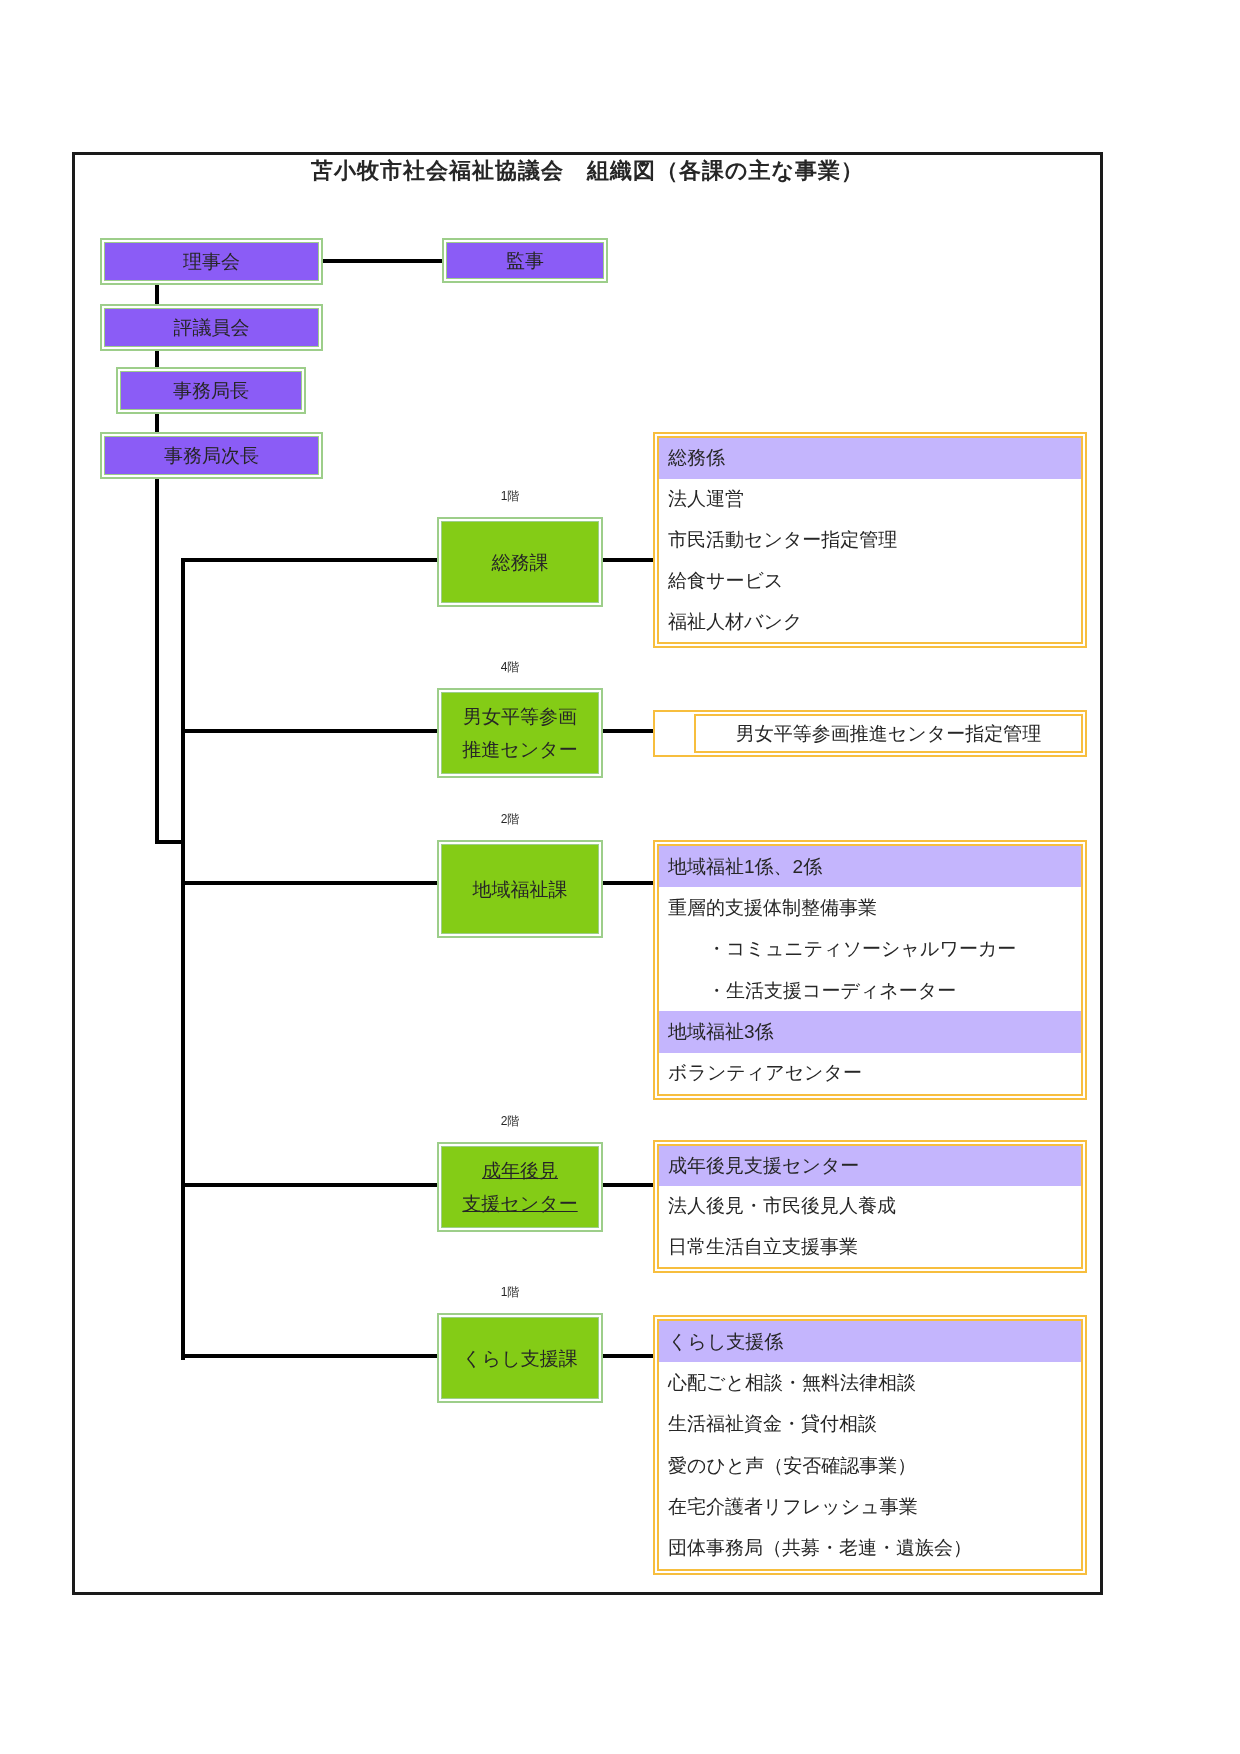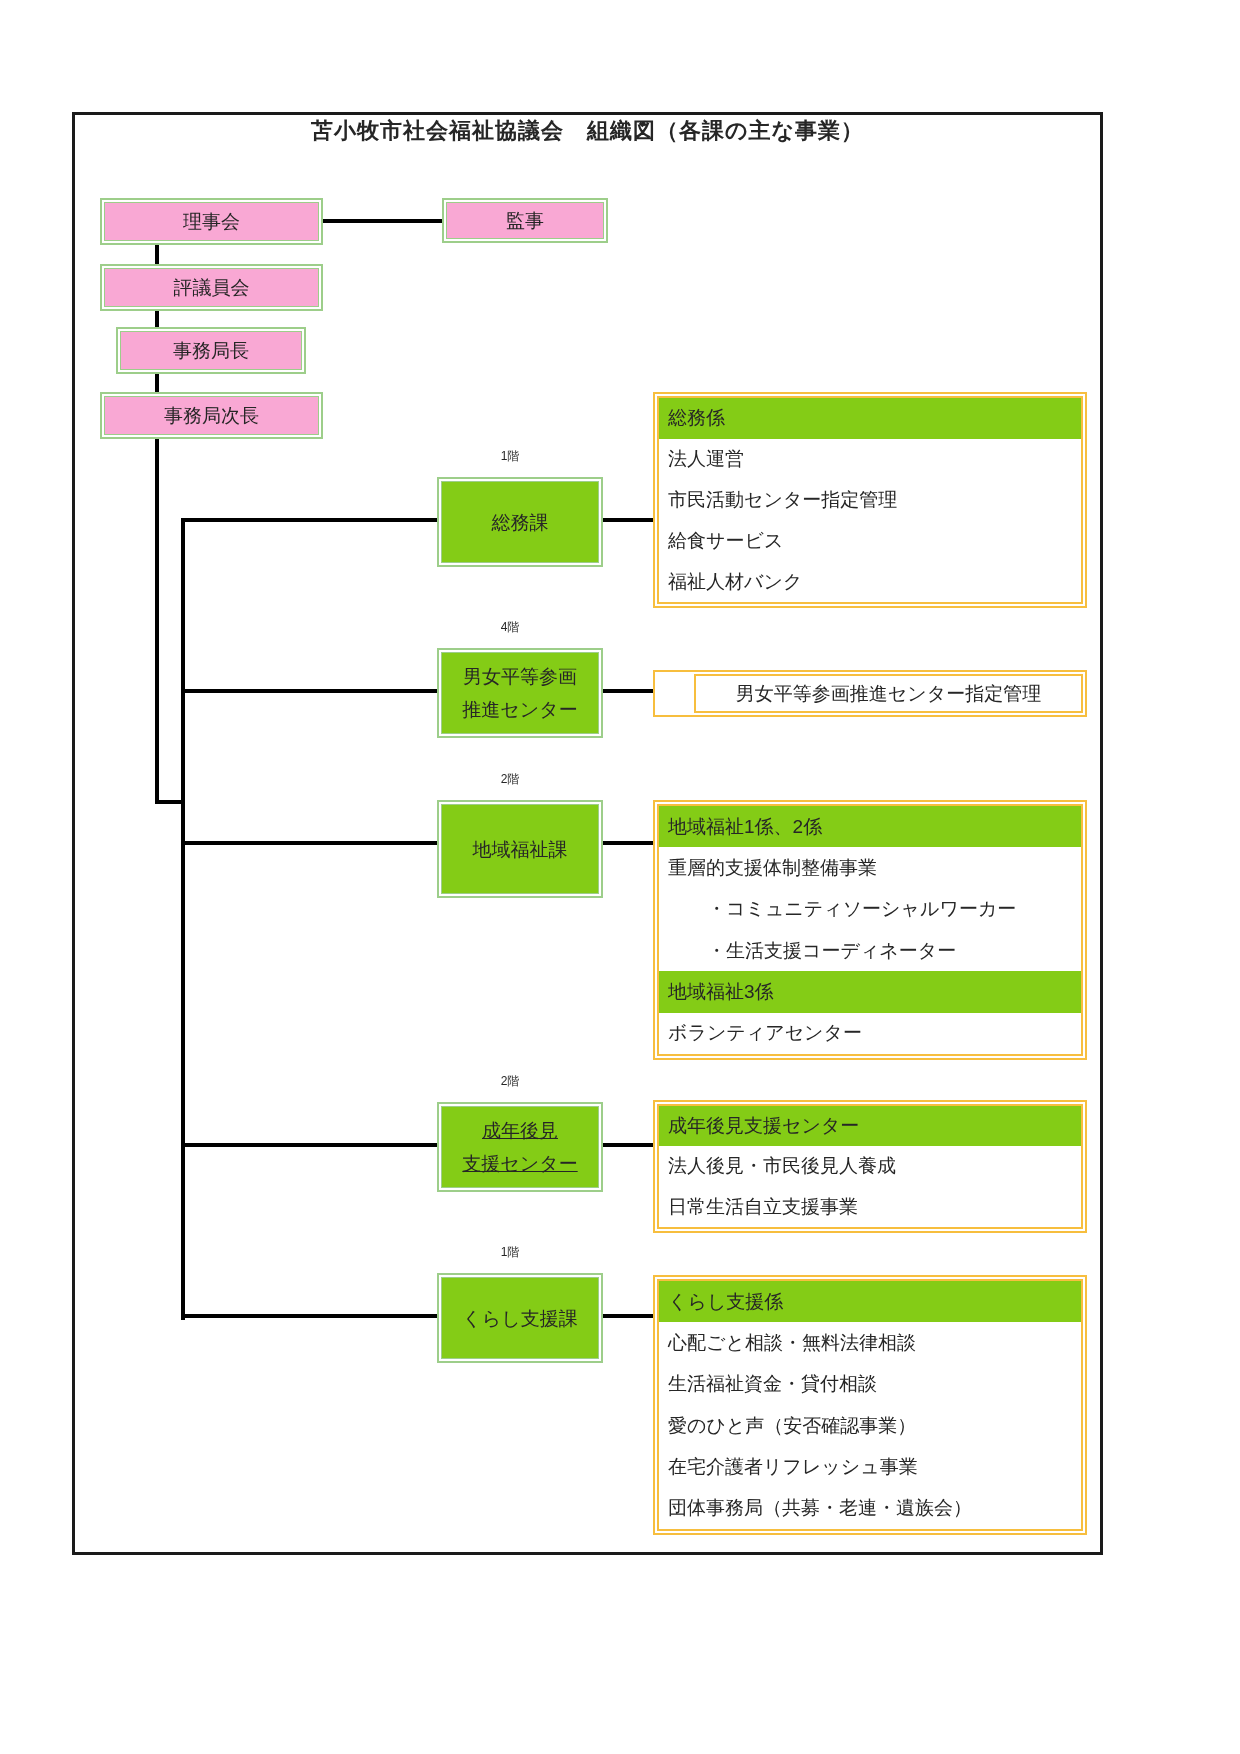--- a/index.html
+++ b/index.html
@@ -1,38 +1,38 @@
 <!DOCTYPE html>
 <html><head>
 <meta charset="utf-8">
 <style>
   html,body{margin:0;padding:0;}
   body{
     width:1240px;height:1754px;position:relative;background:#ffffff;
     font-family:"Liberation Sans","DejaVu Sans",sans-serif;
     color:#262626;
   }
-  #page{position:absolute;inset:0;}
+  #page{position:absolute;inset:0;margin-top:40px;}
   .abs{position:absolute;}
   .frame{border:3px solid #1a1a1a;background:transparent;}
   .title{font-size:22px;font-weight:bold;text-align:center;letter-spacing:1px;}
   
   .gbox{border:2px solid #9DCE8A;background:#ffffff;padding:2px;box-sizing:border-box;}
   .gbox-inner{border:1px solid #9DCE8A;width:100%;height:100%;box-sizing:border-box;
     display:flex;align-items:center;justify-content:center;text-align:center;
     font-size:19px;line-height:33px;white-space:pre-line;}
-  .gbox-fill .gbox-inner{background:#f9a8d4;}
+  .gbox-fill .gbox-inner{background:#8b5cf6;}
   .gbox-white .gbox-inner{background:#84cc16;}
   
   .ybox{border:2px solid #F7BE3E;background:#ffffff;padding:2px;box-sizing:border-box;}
   .ybox-inner{border:2px solid #F7BE3E;width:100%;height:100%;box-sizing:border-box;
     display:flex;flex-direction:column;}
   .yrow{flex:1;display:flex;align-items:center;font-size:19px;padding-left:9px;
     box-sizing:border-box;white-space:pre;}
-  .yrow-header{background:#84cc16;}
+  .yrow-header{background:#c4b5fd;}
   .yrow-bullet{padding-left:48px;}
   .yrow-center{justify-content:center;padding-left:0;}
   .floor{font-size:12px;text-align:center;}
   .line{background:#000000;}
 </style>
 </head>
 <body>
 
 <div id="page">
 

